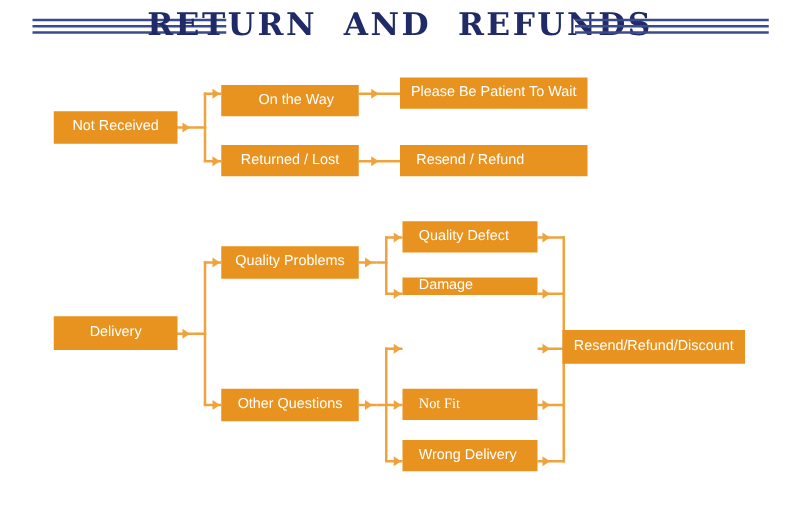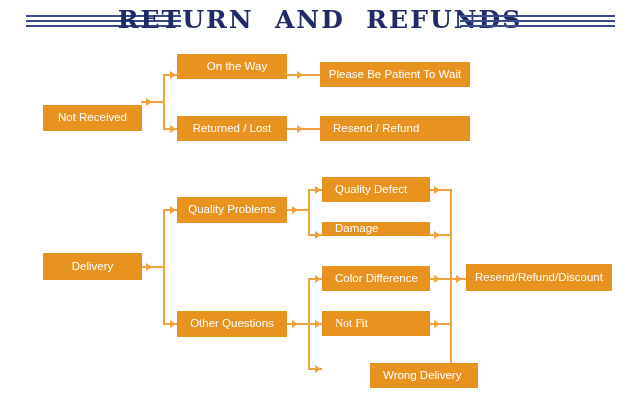--- a/index.html
+++ b/index.html
@@ -118,22 +118,22 @@
 
   <div class="conn h" style="left:163px; top:128px; width:14px;"></div>
   <div class="arrow" style="left:170px; top:125px;"></div>
 
   <div class="conn h" style="left:287px; top:74px; width:33px;"></div>
   <div class="arrow" style="left:297px; top:71px;"></div>
 
   <div class="conn h" style="left:287px; top:128px; width:33px;"></div>
   <div class="arrow" style="left:297px; top:125px;"></div>
 
-  <div class="node center-text" style="left:43px;  top:89px;  width:99px;  height:26px;margin-top:16px;">Not Received</div>
-  <div class="node center-text" style="left:177px; top:54px;  width:110px; height:25px;padding-left:10px;">On the Way</div>
+  <div class="node center-text" style="left:43px;  top:89px;  width:99px;  height:26px;">Not Received</div>
+  <div class="node center-text" style="left:177px; top:68px;  width:110px; height:25px;padding-left:10px;">On the Way</div>
   <div class="node center-text" style="left:177px; top:116px; width:110px; height:25px;">Returned / Lost</div>
   <div class="node center-text" style="left:320px; top:62px;  width:150px; height:25px;">Please Be Patient To Wait</div>
   <div class="node left-text" style="left:320px; top:116px; width:150px; height:25px;">Resend / Refund</div>
 
   <div class="conn h" style="left:141px; top:266px; width:14px;"></div>
   <div class="arrow" style="left:146px; top:263px;"></div>
   <div class="conn v" style="left:163px; top:209px; height:115px;"></div>
   <div class="conn h" style="left:155px; top:266px; width:10px;"></div>
 
   <div class="conn h" style="left:163px; top:209px; width:14px;"></div>
@@ -176,19 +176,18 @@
   <div class="conn v" style="left:450px; top:189px; height:181px;"></div>
   <div class="conn h" style="left:450px; top:278px; width:16px;"></div>
   <div class="arrow" style="left:456px; top:275px;"></div>
 
   <div class="node center-text" style="left:43px;  top:253px; width:99px;  height:27px;">Delivery</div>
   <div class="node center-text" style="left:177px; top:197px; width:110px; height:26px;">Quality Problems</div>
   <div class="node center-text" style="left:177px; top:311px; width:110px; height:26px;">Other Questions</div>
 
   <div class="node left-text" style="left:322px; top:177px; width:108px; height:25px;">Quality Defect</div>
   <div class="node left-text" style="left:322px; top:222px; width:108px; height:14px;">Damage</div>
-  <div class="node left-text" style="left:322px; top:266px; width:108px; height:25px;">Color Difference</div>
   <div class="node left-text" style="left:322px; top:311px; width:108px; height:25px;font-family:Liberation Serif, serif;">Not Fit</div>
-  <div class="node left-text" style="left:322px; top:363px; width:108px; height:25px;margin-left:48px;">Wrong Delivery</div>
+  <div class="node left-text" style="left:322px; top:352px; width:108px; height:25px;">Wrong Delivery</div>
 
-  <div class="node center-text" style="left:466px; top:264px; width:146px; height:27px;">Resend/Refund/Discount</div>
+  <div class="node center-text" style="left:450px; top:264px; width:146px; height:27px;">Resend/Refund/Discount</div>
 
 </div>
 
 </body></html>

